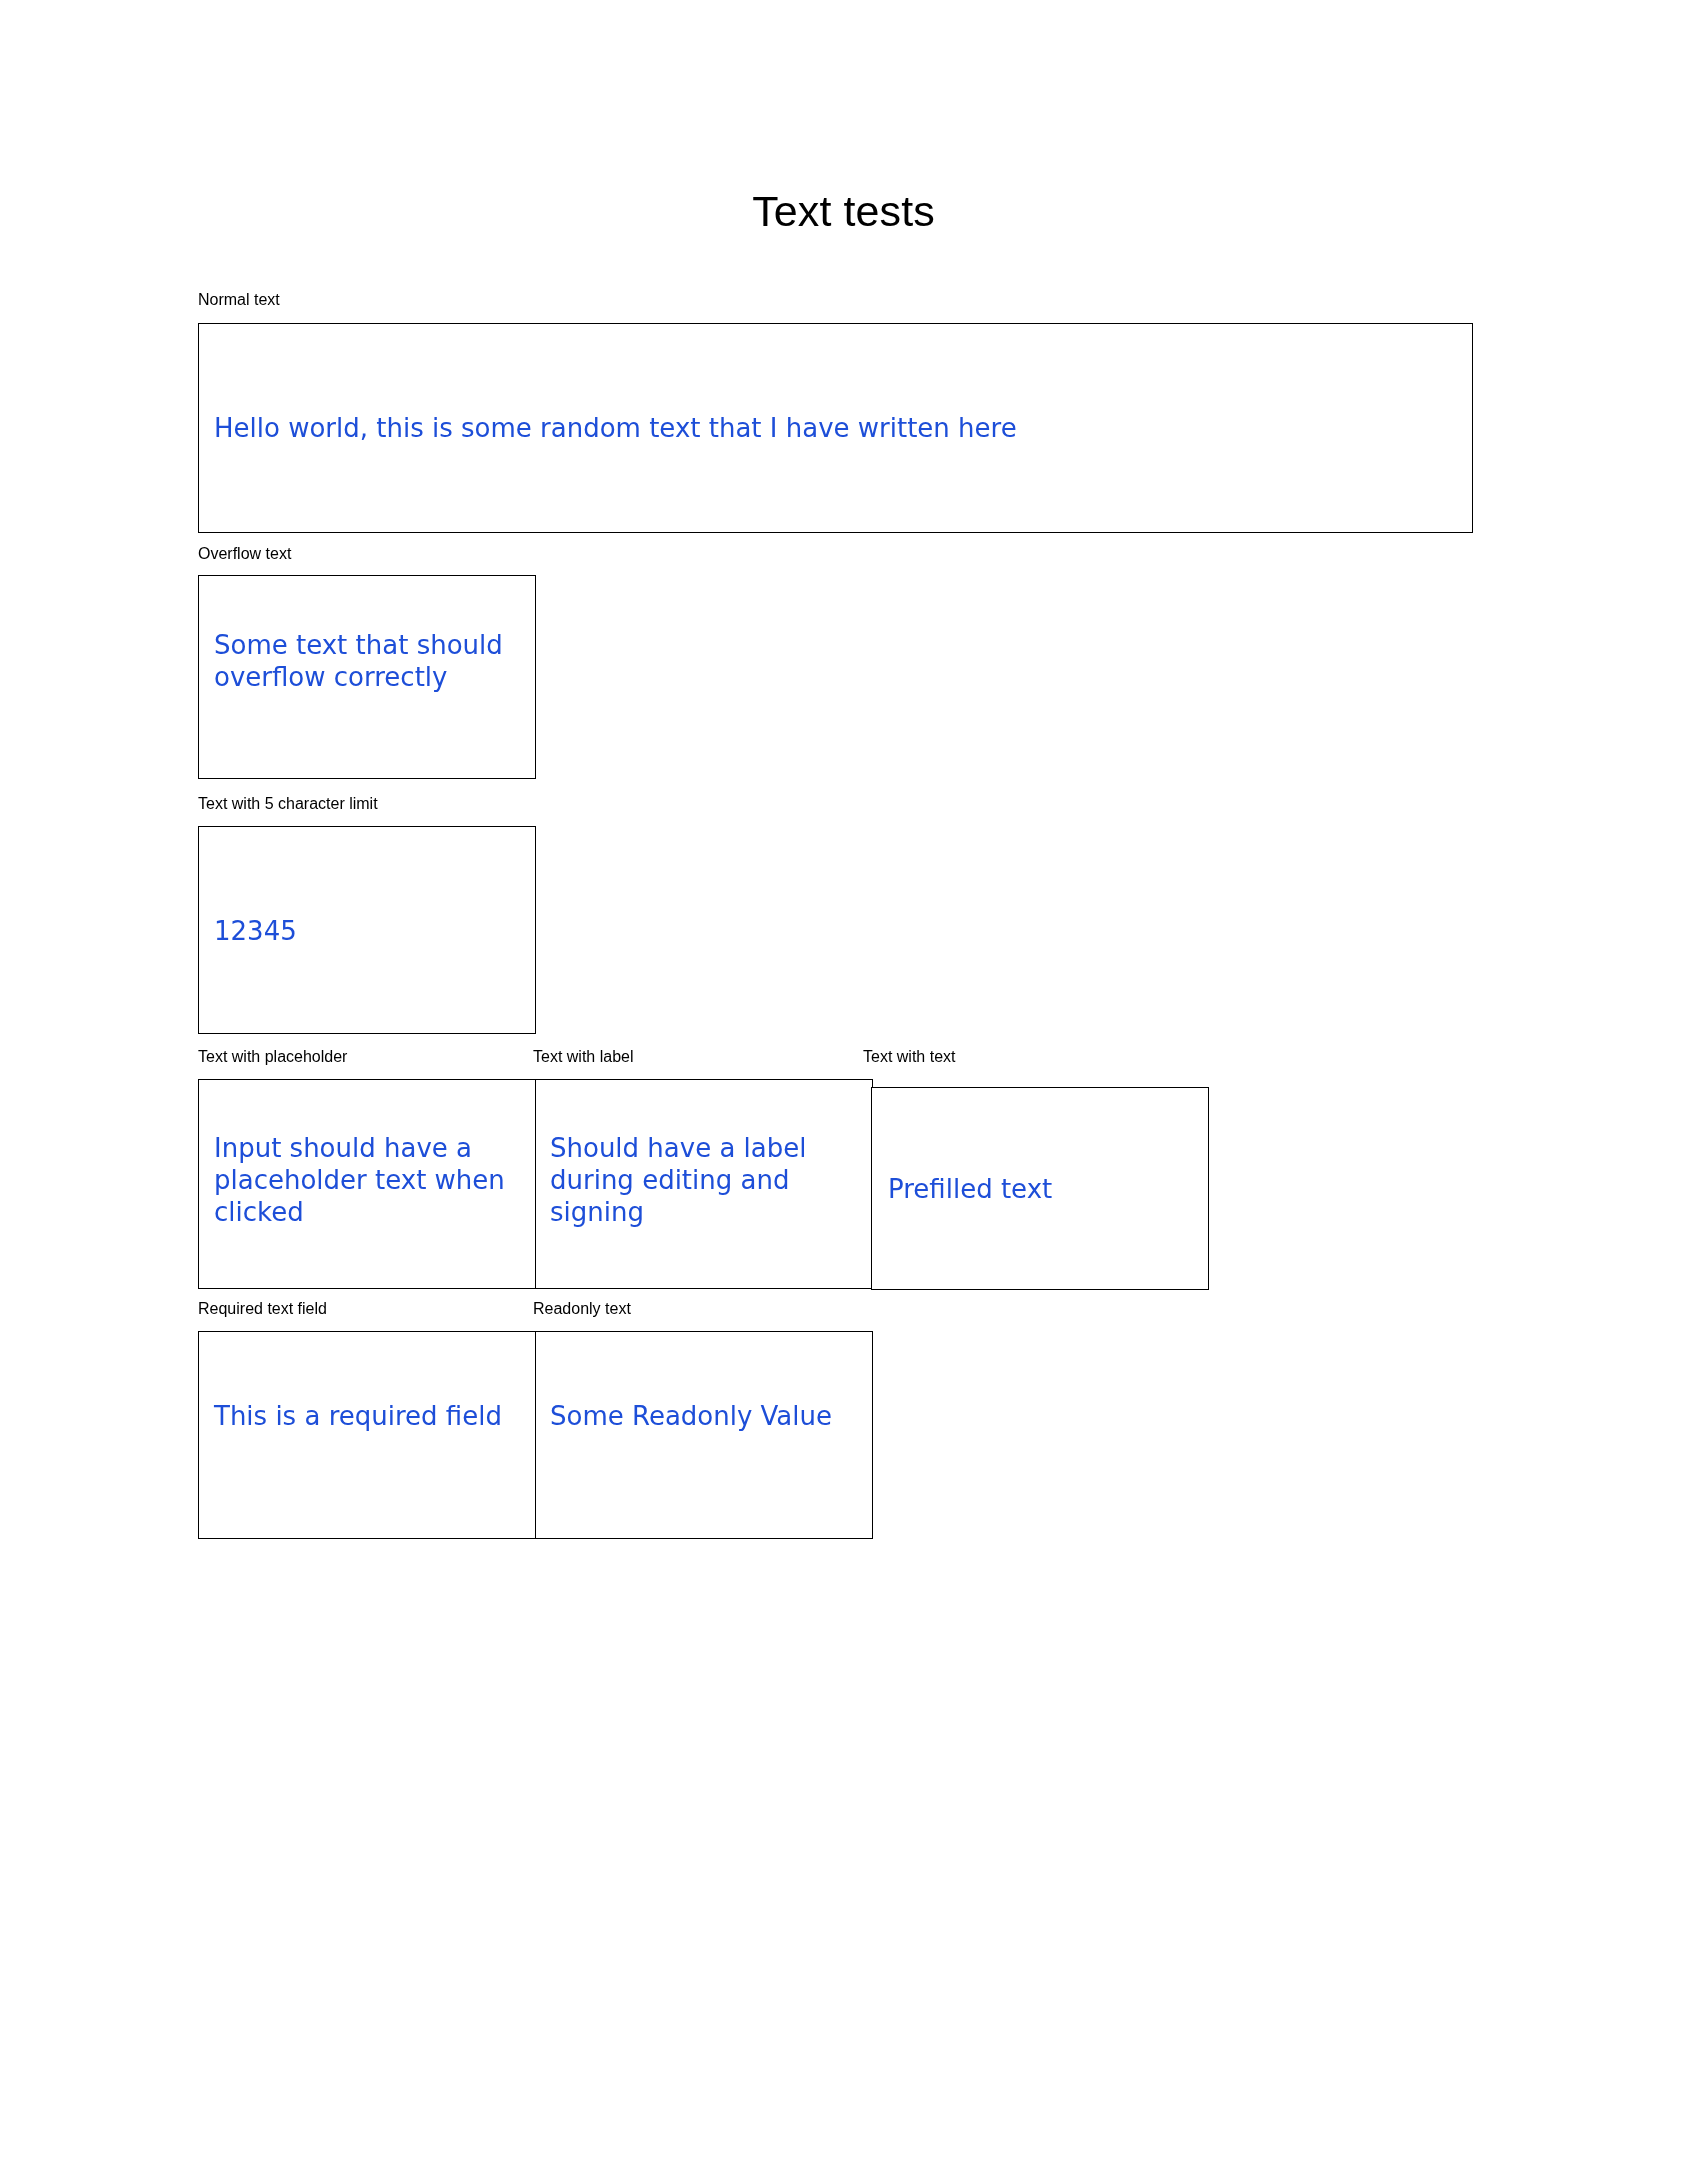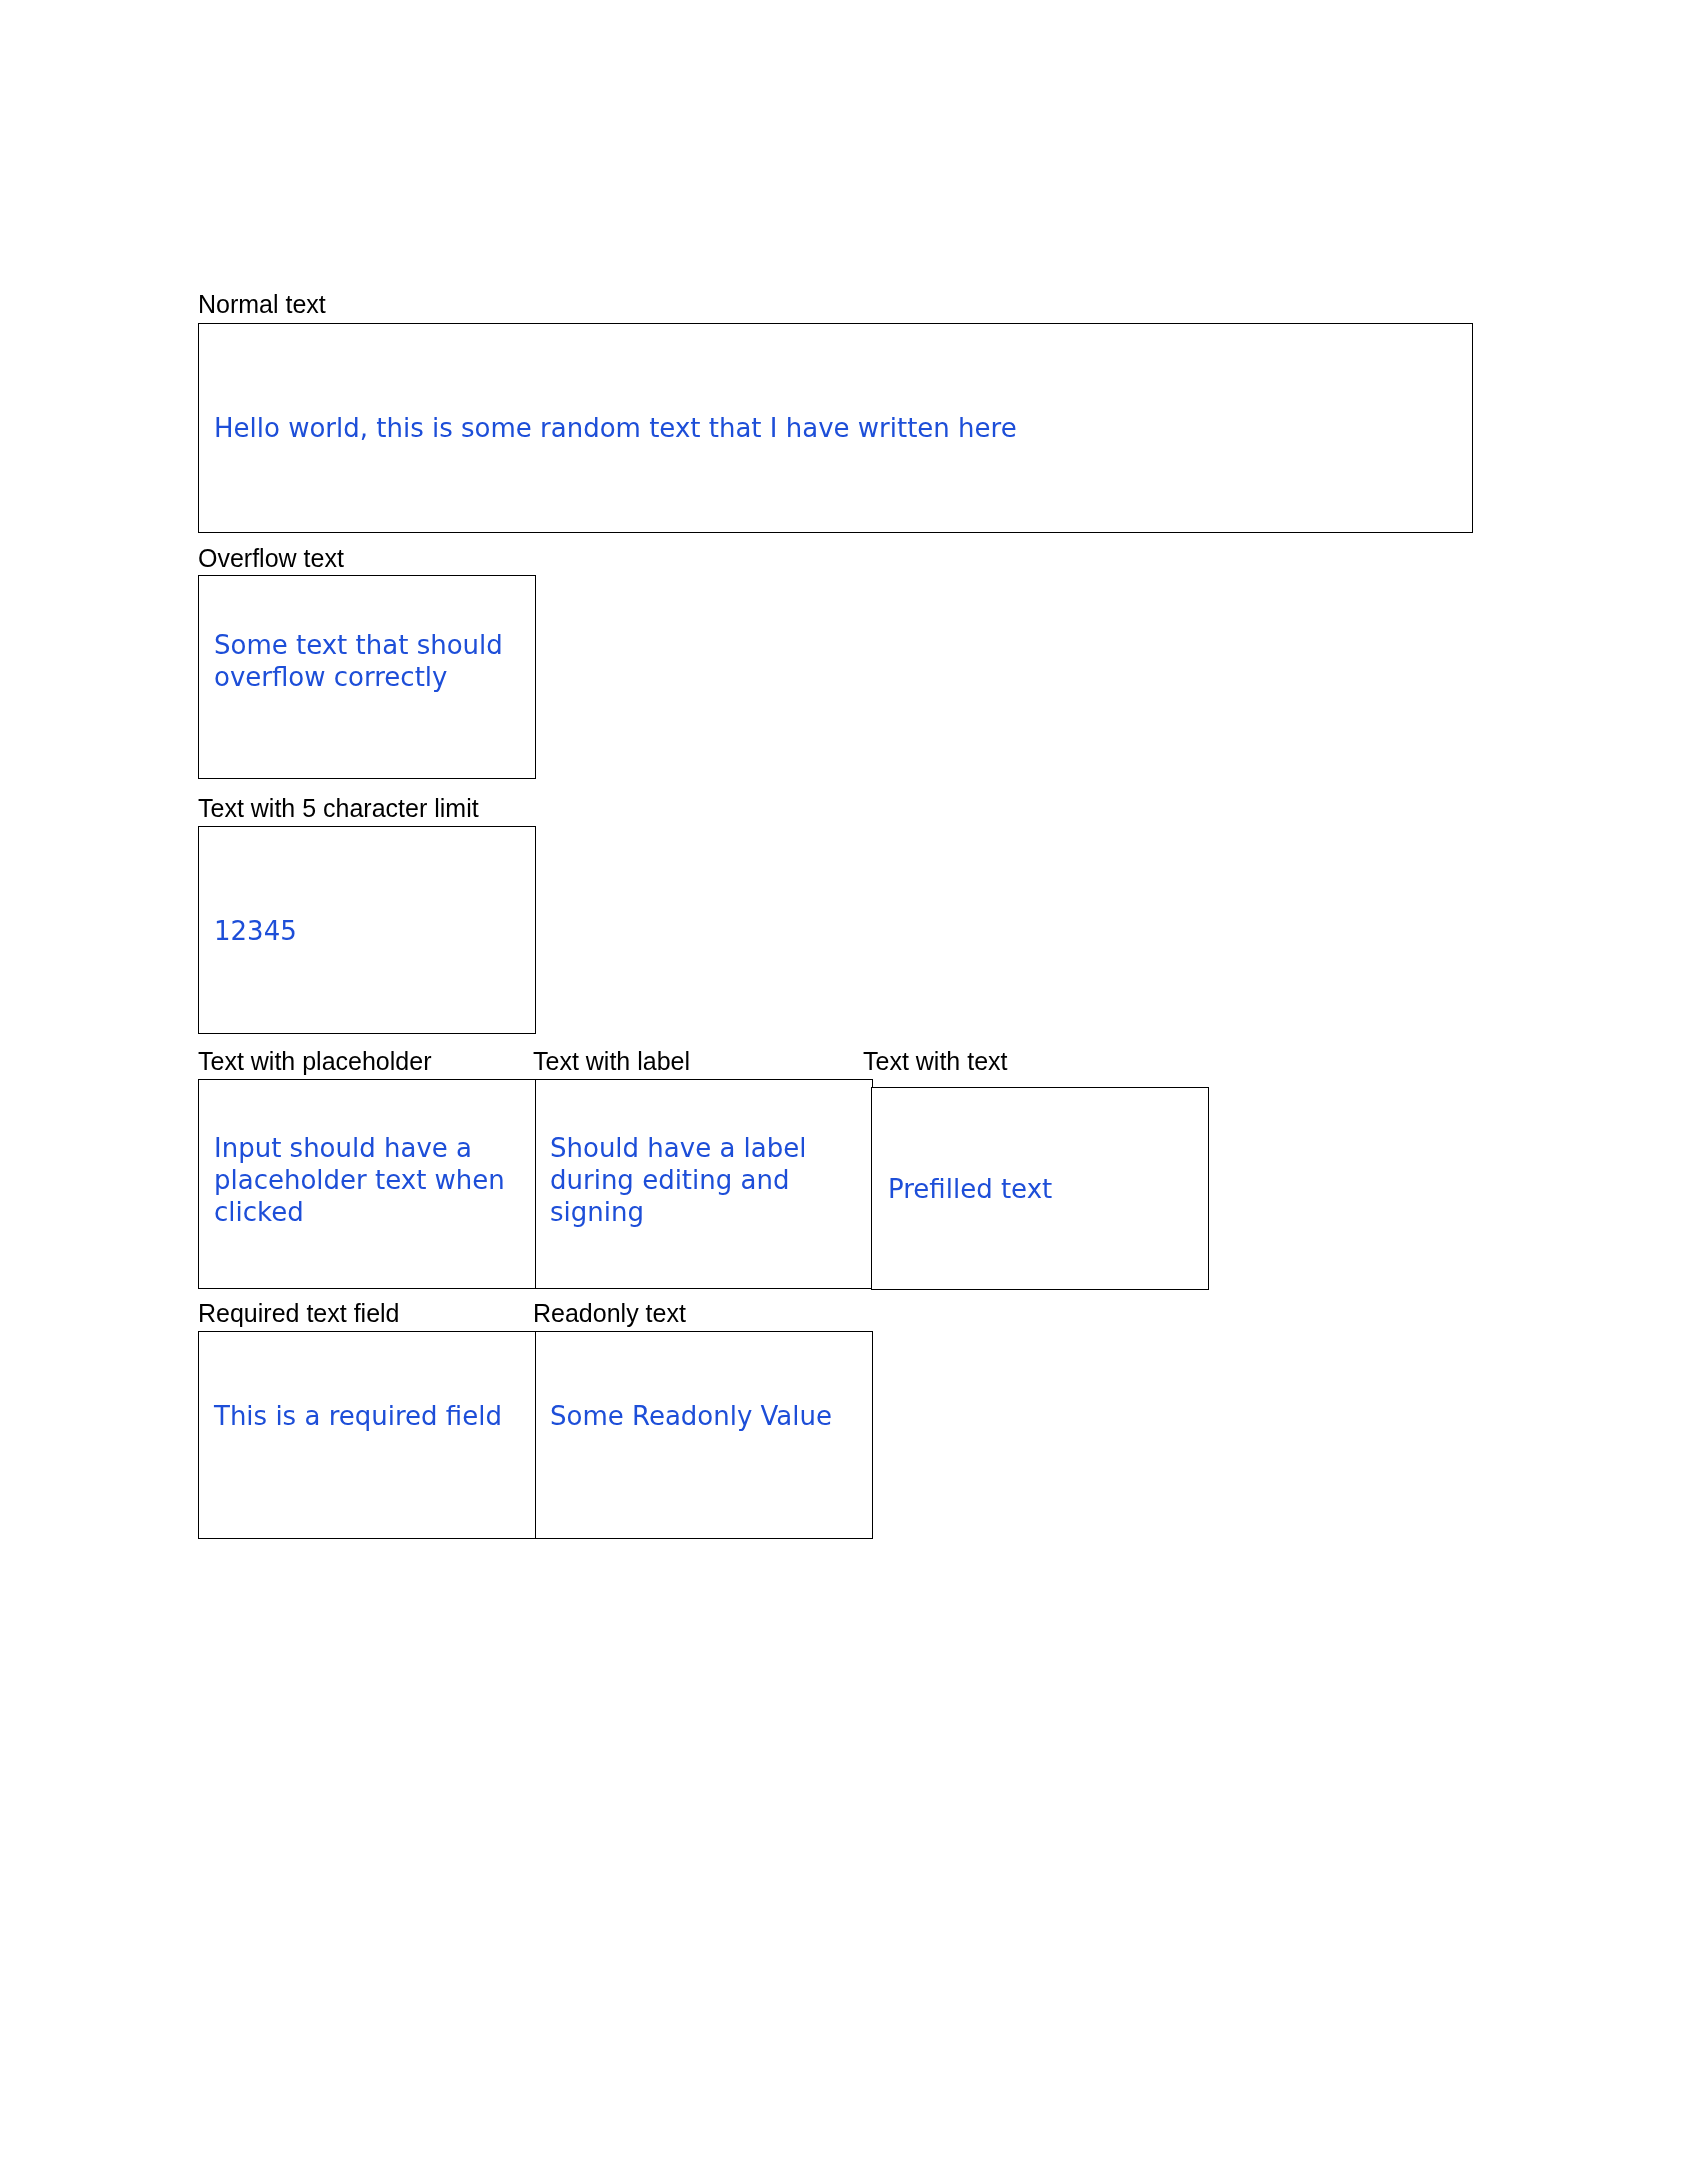--- a/index.html
+++ b/index.html
@@ -27,21 +27,21 @@
     top: 187px;
     width: 1687px;
     text-align: center;
     font-size: 43px;
     font-weight: 400;
     font-family: "Liberation Sans", sans-serif;
     letter-spacing: 0.1px;
   }
   .field-label {
     position: absolute;
-    font-size: 25px;
+    font-size: 16px;
     font-family: "Liberation Sans", sans-serif;
     color: #000;
     white-space: nowrap;
     line-height: 1;
   }
   .field-box {
     position: absolute;
     box-sizing: border-box;
     border: 1.4px solid #000000;
     background: #ffffff;
@@ -59,20 +59,21 @@
   }
   .val-normal {
     font-family: "DejaVu Sans", sans-serif;
   }
 </style>
 </head>
 <body>
 
 <div class="page">
 
+  <div class="title">Text tests</div>
 
   <div class="field-label" style="left:198px; top:292px;">Normal text</div>
   <div class="field-box" style="left:198px; top:323px; width:1275px; height:210px;"></div>
   <div class="field-value val-normal" style="left:214px; top:412px; width:1247px;">Hello world, this is some random text that I have written here</div>
 
   <div class="field-label" style="left:198px; top:546px;">Overflow text</div>
   <div class="field-box" style="left:198px; top:575px; width:338px; height:204px;"></div>
   <div class="field-value" style="left:214px; top:629px; width:312px;">Some text that should overflow correctly</div>
 
   <div class="field-label" style="left:198px; top:796px;">Text with 5 character limit</div>

